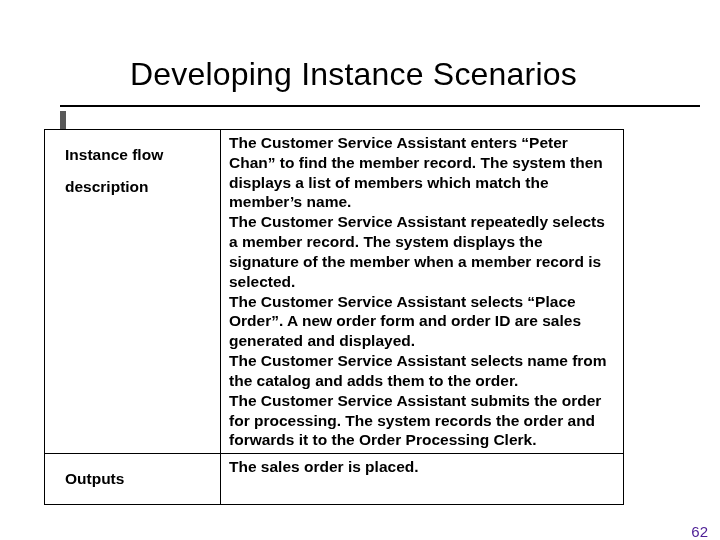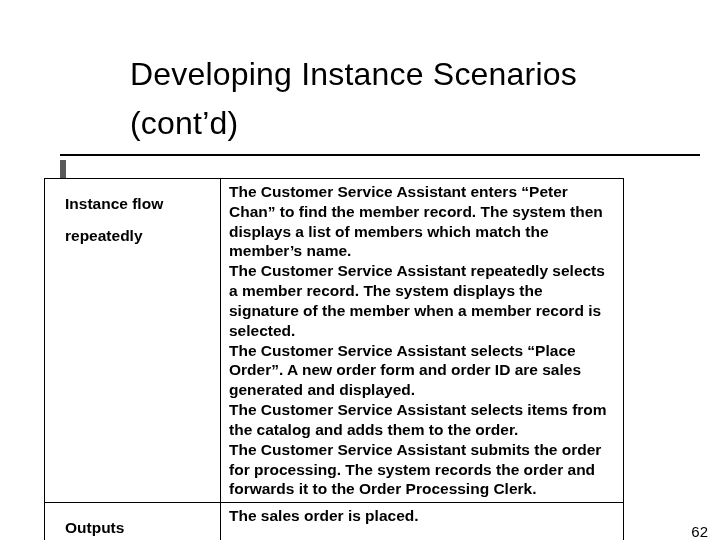--- a/index.html
+++ b/index.html
@@ -53,46 +53,45 @@
     width: 176px;
     font-weight: bold;
   }
   .content-table td.label span { display: block; }
   .content-table td.body p { margin: 0; font-weight: bold; }
   .page-num {
     position: absolute;
     right: 24px;
     bottom: 12px;
     font-size: 15px;
-    color: #000000;
+    color: #4c1d95;
   }
 </style>
 </head>
 <body>
 
 <div class="title-block">
   <div class="title-line">Developing Instance Scenarios</div>
-  <div class="title-line">(cont’d)</div>
 </div>
 <div class="title-rule">
   <div class="title-bullet"></div>
 </div>
 
 <table class="content-table">
   <tbody>
       <tr>
     <td class="label">
       <span>Instance flow</span>
-      <span>repeatedly</span>
+      <span>description</span>
     </td>
     <td class="body">
       <p>The Customer Service Assistant enters “Peter Chan” to find the member record. The system then displays a list of members which match the member’s name.</p>
       <p>The Customer Service Assistant repeatedly selects a member record. The system displays the signature of the member when a member record is selected.</p>
       <p>The Customer Service Assistant selects “Place Order”. A new order form and order ID are sales generated and displayed.</p>
-      <p>The Customer Service Assistant selects items from the catalog and adds them to the order.</p>
+      <p>The Customer Service Assistant selects name from the catalog and adds them to the order.</p>
       <p>The Customer Service Assistant submits the order for processing. The system records the order and forwards it to the Order Processing Clerk.</p>
     </td>
   </tr>
   <tr>
     <td class="label">
       <span>Outputs</span>
     </td>
     <td class="body">
       <p>The sales order is placed.</p>
     </td>

